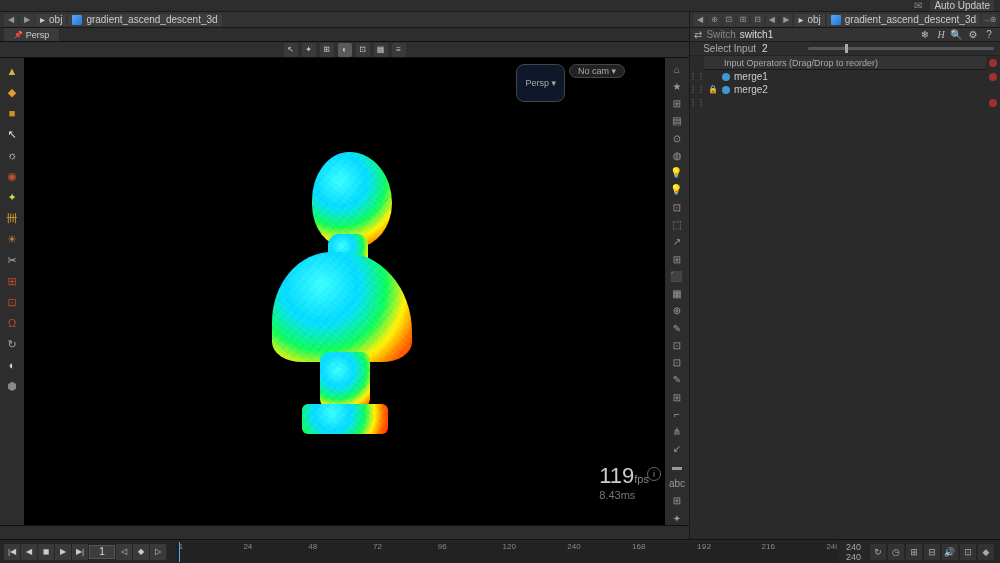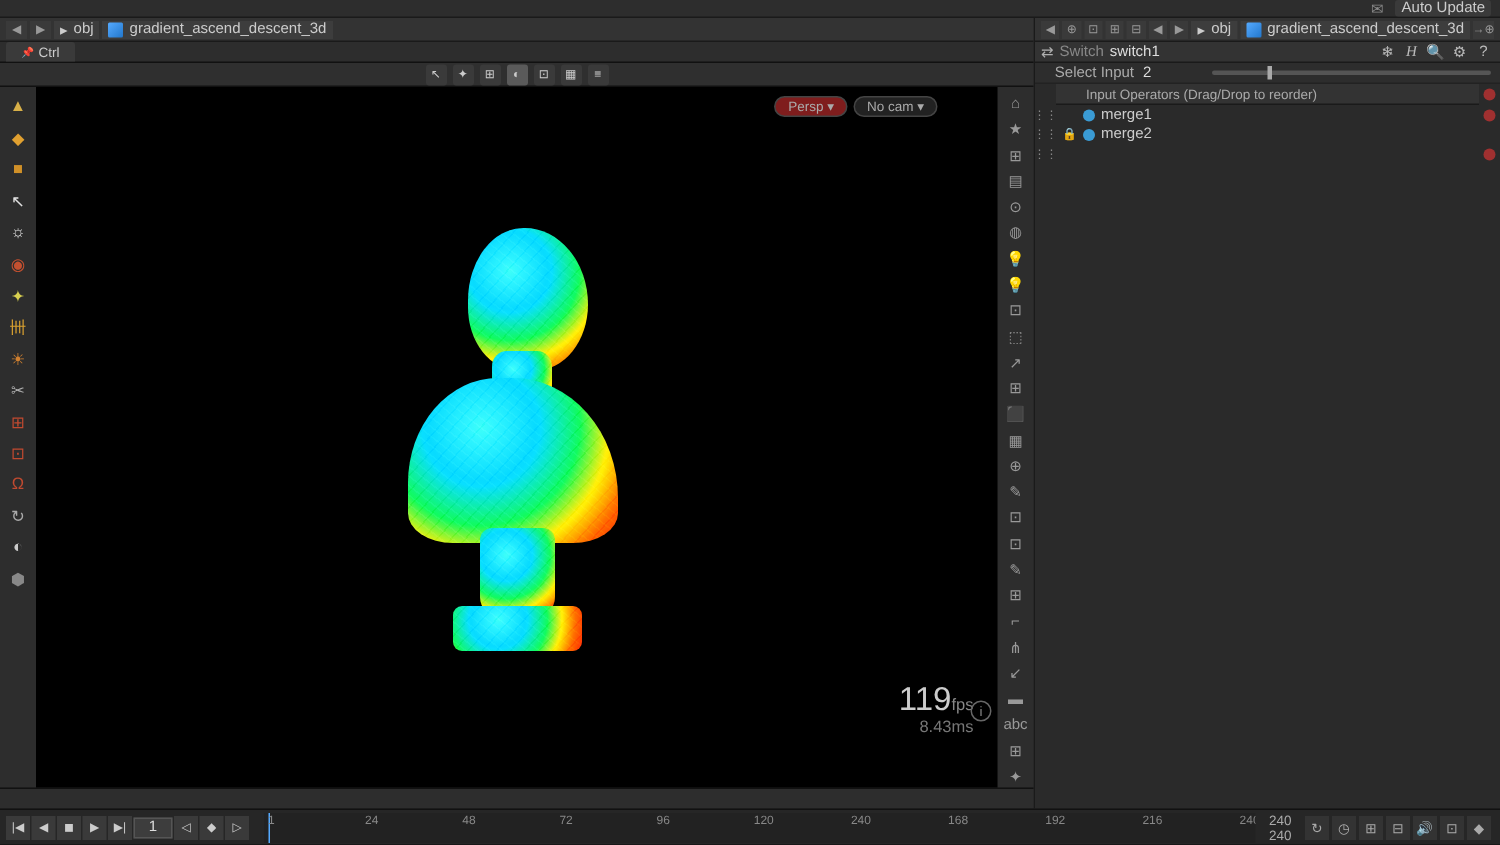--- a/index.html
+++ b/index.html
@@ -18,23 +18,23 @@
 .view-tab { height:13px; padding:0 10px; background:#3a3a3a; font-size:9px; display:flex; align-items:center; gap:3px; color:#ccc; border-radius:2px 2px 0 0; cursor:pointer;}
 .pin{ color:#888; font-size:7px;}
 .view-toolbar { height:16px; background:#2f2f2f; display:flex; align-items:center; justify-content:center; gap:4px; border-bottom:1px solid #111;}
 .tbtn { width:14px; height:14px; background:#3a3a3a; display:flex; align-items:center; justify-content:center; font-size:8px; color:#ccc; cursor:pointer; border-radius:2px;}
 .tbtn.active{ background:#5a5a5a;}
 .viewport-row { flex:1; display:flex; min-height:0;}
 .left-shelf { width:24px; background:#2d2d2d; display:flex; flex-direction:column; align-items:center; padding-top:4px; gap:3px;}
 .shelf-ico { width:18px; height:18px; display:flex; align-items:center; justify-content:center; font-size:11px; cursor:pointer; border-radius:2px;}
 .viewport { flex:1; position:relative; background:#000; overflow:hidden;}
 .vp-layer { position:absolute; }
-.vp-persp { top:6px; right:100px; font-size:9px; background:#7f1d1d; padding:1px 8px; border-radius:8px; color:#aaa; cursor:pointer; border:1px solid #444;}
+.vp-persp { top:6px; right:100px; font-size:9px; background:#0f172a; padding:13px 8px; border-radius:8px; color:#aaa; cursor:pointer; border:1px solid #444;}
 .vp-cam { top:6px; right:40px; font-size:9px; background:#222; padding:1px 8px; border-radius:8px; color:#aaa; cursor:pointer; border:1px solid #444;}
-.vp-fps { bottom:34px; right:16px; text-align:right; color:#aaa;}
+.vp-fps { bottom:24px; right:16px; color:#aaa;}
 .vp-fps .n{ font-size:22px; color:#ccc; font-weight:300;}
 .vp-fps .u{ font-size:11px; color:#888;}
 .vp-fps .ms{ font-size:11px; color:#777;}
 .vp-hint { bottom:4px; left:0; right:0; text-align:center; font-size:9px; color:#888; padding:0 20px;}
 .right-shelf { width:24px; background:#2d2d2d; display:flex; flex-direction:column; align-items:center; padding-top:4px; gap:3px;}
 .r-ico { width:18px; height:16px; display:flex; align-items:center; justify-content:center; font-size:10px; color:#999; cursor:pointer; border-radius:2px;}
 .switch-header { height:14px; background:#333; display:flex; align-items:center; padding:0 4px; gap:4px; font-size:10px; border-bottom:1px solid #1a1a1a;}
 .switch-header .lbl{ color:#888;}
 .switch-header .val{ color:#ddd;}
 .switch-header .tools{ margin-left:auto; display:flex; gap:2px;}
@@ -94,21 +94,21 @@
       </div>
       <div class="crumb">
         <span class="crumb-ico"></span>
         <span>gradient_ascend_descent_3d</span>
       </div>
     </div>
 
     <div class="view-tab-row">
       <div class="view-tab">
         <span class="pin">📌</span>
-        <span>Ctrl</span>
+        <span>Persp</span>
       </div>
     </div>
 
     <div class="view-toolbar">
       <div class="tbtn">↖</div>
       <div class="tbtn">✦</div>
       <div class="tbtn">⊞</div>
       <div class="tbtn active">◐</div>
       <div class="tbtn">⊡</div>
       <div class="tbtn">▦</div>
@@ -294,21 +294,21 @@
   <div class="tl-ruler" id="tl-ruler">
     <div class="head" style="left:0.4%"></div>
   <span class="tick" style="left: 0.4%;">1</span>
       <span class="tick" style="left: 10.2%;">24</span>
       <span class="tick" style="left: 20%;">48</span>
       <span class="tick" style="left: 29.8%;">72</span>
       <span class="tick" style="left: 39.6%;">96</span>
       <span class="tick" style="left: 49.4%;">120</span>
       <span class="tick" style="left: 59.2%;">240</span>
       <span class="tick" style="left: 69%;">168</span>
-      <span class="tick" style="left: 78.8%;">192</span>
+      <span class="tick" style="left: 78.8%; font-family: Liberation Mono, monospace;">192</span>
       <span class="tick" style="left: 88.6%;">216</span>
       <span class="tick" style="left: 98.4%;">240</span>
     </div>
   <div class="tl-range">
     <span>240</span>
     <span>240</span>
   </div>
   <div class="tl-tools">
     <div class="tlt">↻</div>
     <div class="tlt">◷</div>

